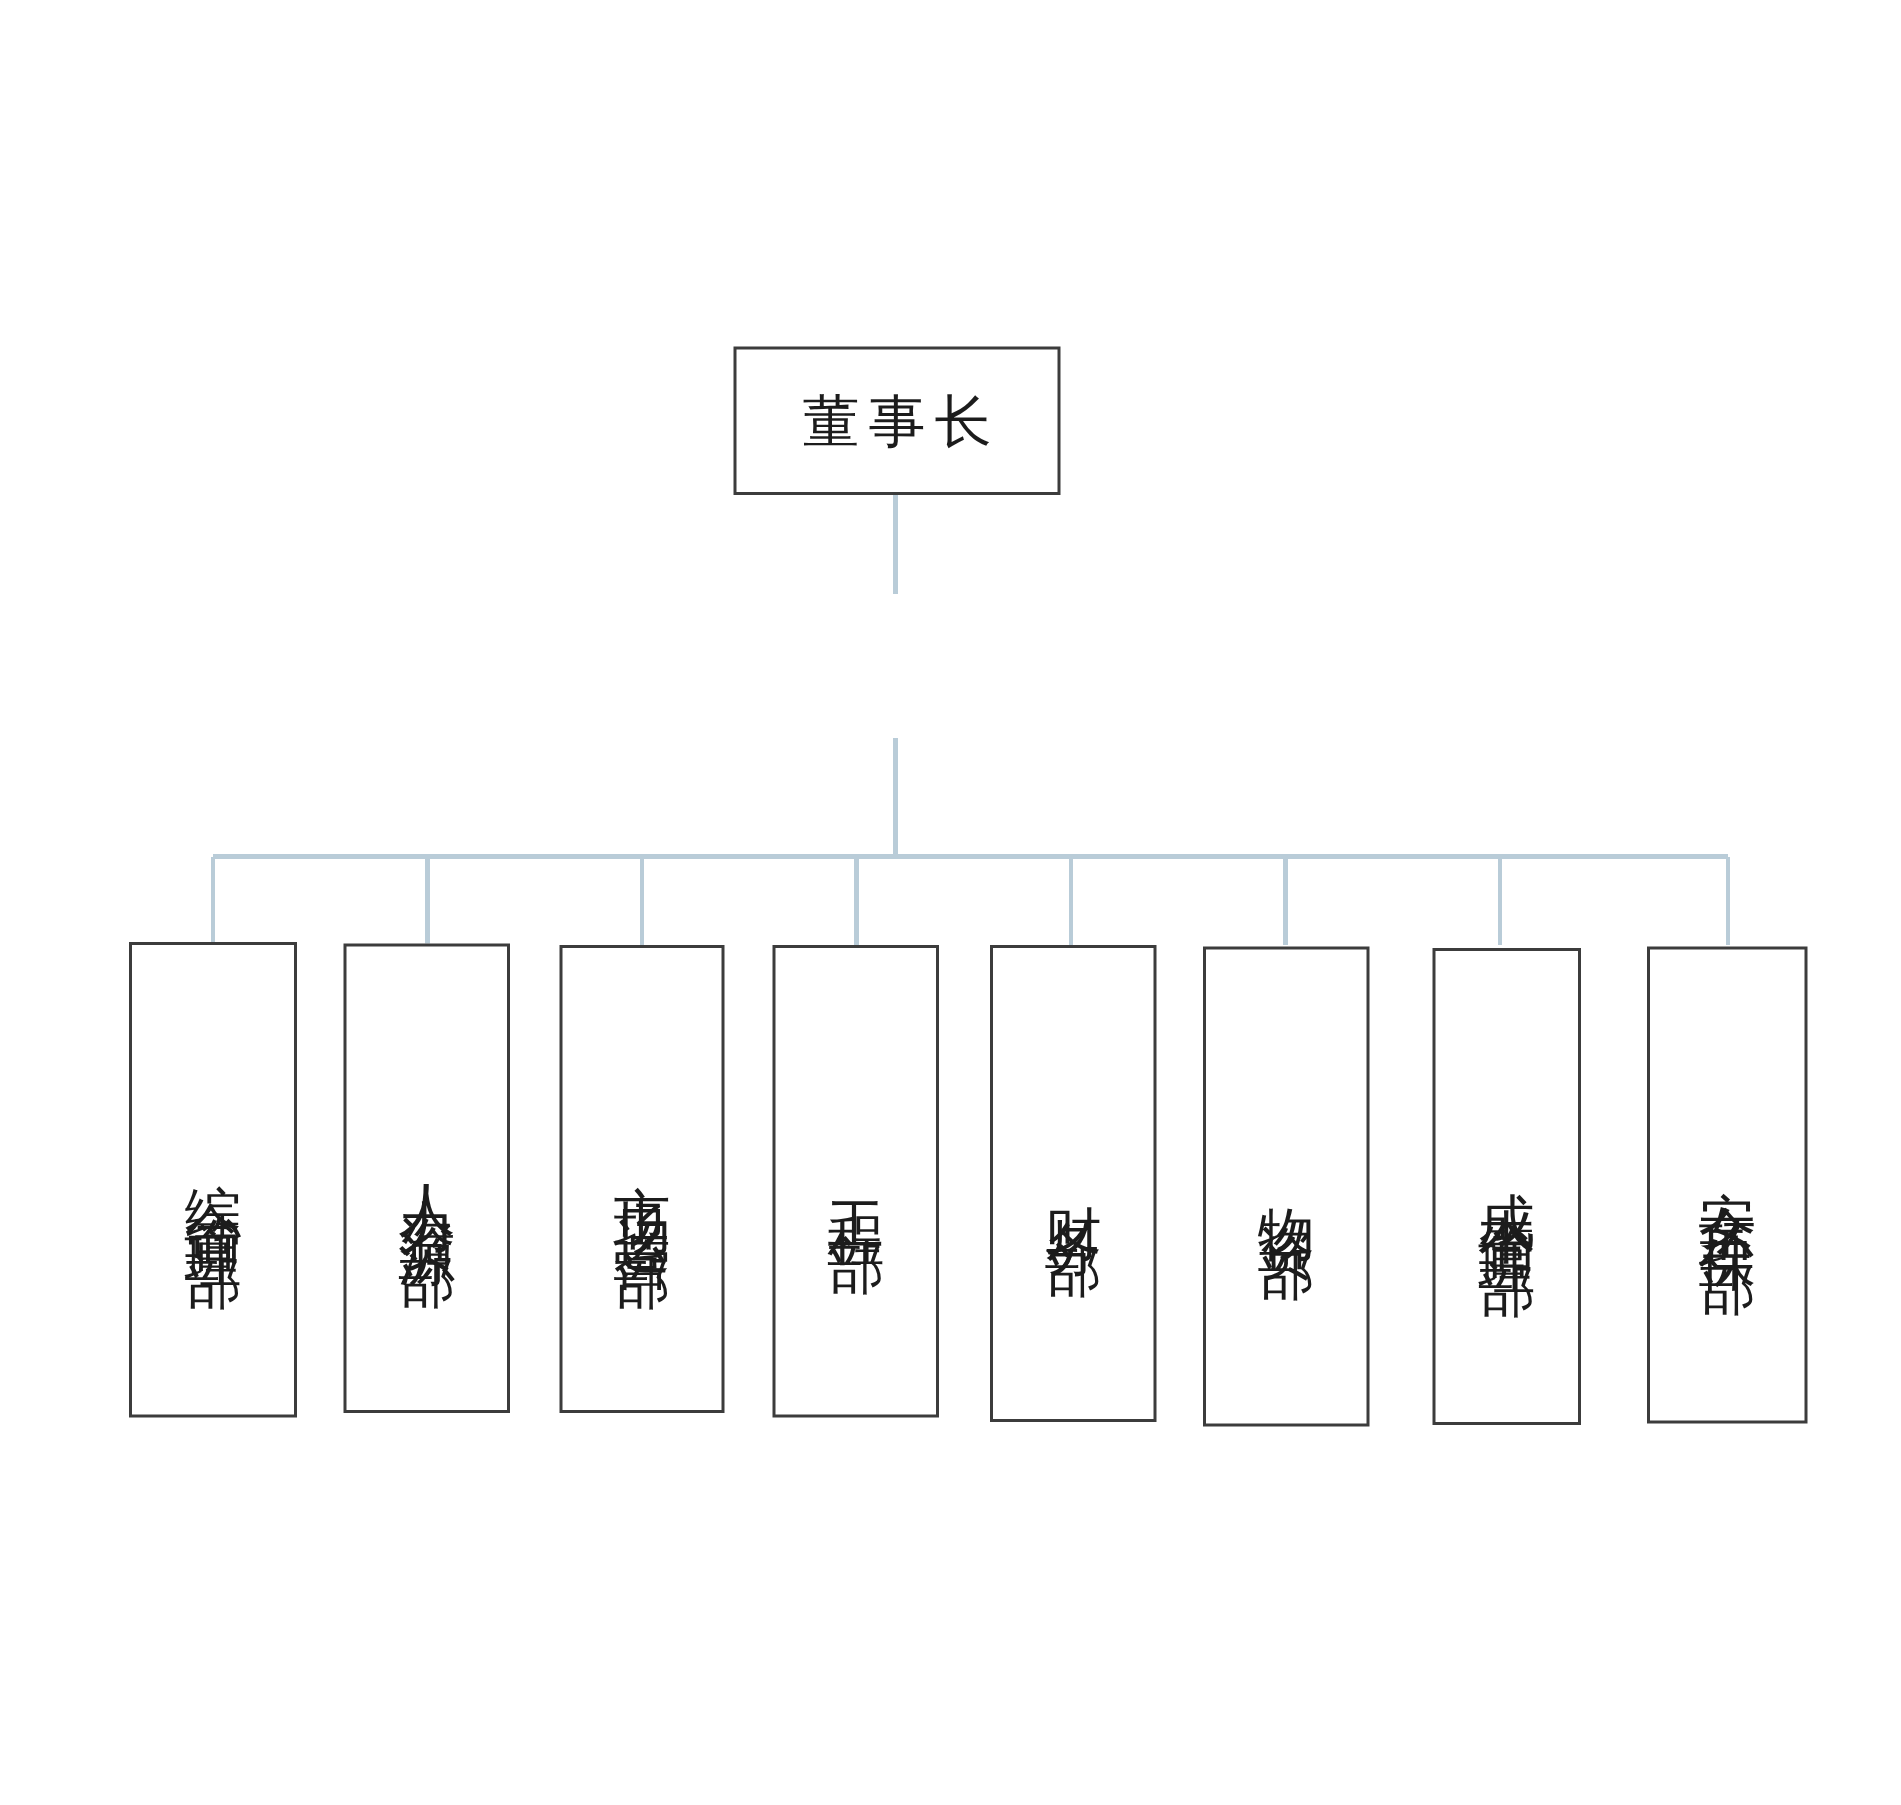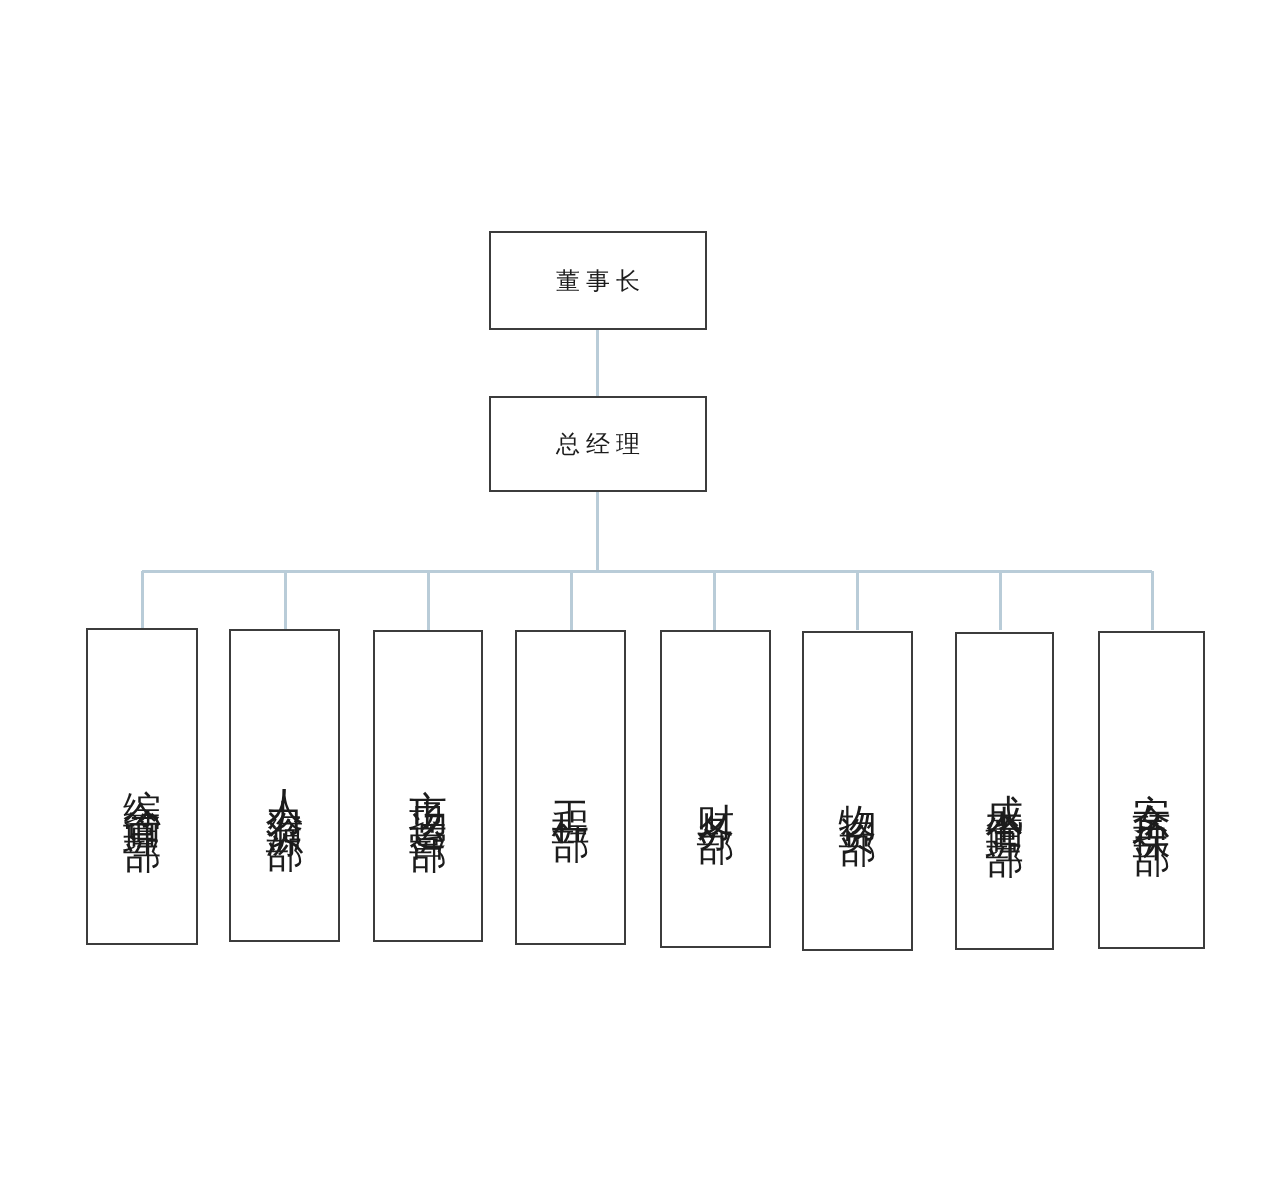--- a/index.html
+++ b/index.html
@@ -27,21 +27,21 @@
   .node-box {
     position: absolute;
     box-sizing: border-box;
     background: #ffffff;
     border: 2px solid #3c3c3c;
     display: flex;
     align-items: center;
     justify-content: center;
   }
   .node-label-h {
-    font-size: 24px;
+    font-size: 38px;
     color: #1c1c1c;
     letter-spacing: 6px;
     text-indent: 6px;
     line-height: 1;
     white-space: nowrap;
     font-family: "DejaVu Serif", "DejaVu Sans", serif;
   }
   
   .node-box.vertical {
     align-items: center;
@@ -80,23 +80,20 @@
       <line x1="857" y1="571" x2="857" y2="630"></line>
       <line x1="1000" y1="571" x2="1000" y2="630"></line>
       <line x1="1152" y1="571" x2="1152" y2="630"></line>
     </g>
   </svg>
 
   <div class="node-box" style="left:489px; top:231px; width:218px; height:99px;">
     <span class="node-label-h">董事长</span>
   </div>
 
-  <div class="node-box" style="left:489px; top:396px; width:218px; height:96px;">
-    <span class="node-label-h">总经理</span>
-  </div>
 
   <div class="node-box vertical" style="left:86px; top:628px; width:112px; height:317px;">
     <span class="node-label-v">综合管理部</span>
   </div>
 
   <div class="node-box vertical" style="left:229px; top:629px; width:111px; height:313px;">
     <span class="node-label-v">人力资源部</span>
   </div>
 
   <div class="node-box vertical" style="left:373px; top:630px; width:110px; height:312px;">

